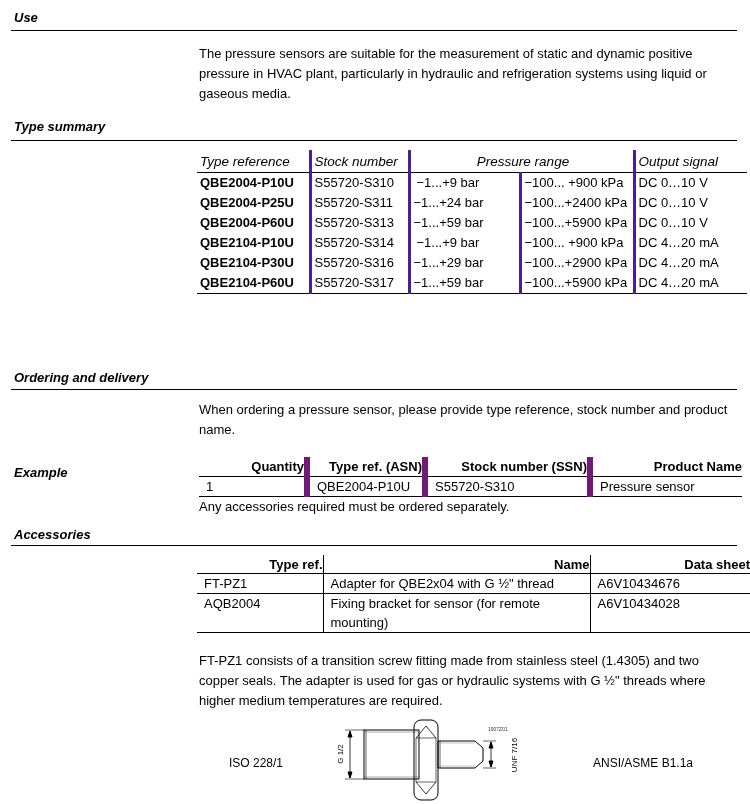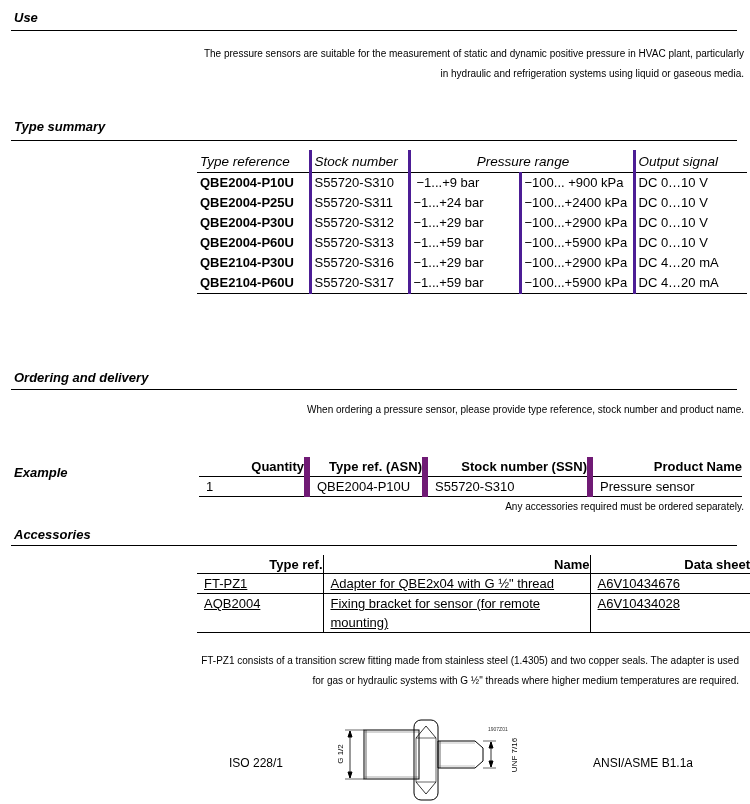--- a/index.html
+++ b/index.html
@@ -1,21 +1,21 @@
 <!DOCTYPE html>
 <html><head>
 <meta charset="utf-8">
 <style>
   html, body { margin:0; padding:0; background:#ffffff; }
   body { width:750px; height:804px; position:relative; overflow:hidden;
          font-family:"Liberation Sans", sans-serif; color:#000; font-size:13px; }
   .abs { position:absolute; }
   .sec-title { position:absolute; left:14px; font-weight:bold; font-size:13px;font-style:italic; }
   .sec-rule { position:absolute; left:11px; width:726px; height:1px; background:#000; }
-  .para { position:absolute; left:199px; width:545px; font-size:10px; line-height:20px;text-align:right; }
+  .para { position:absolute; left:199px; width:545px; font-size:13px; line-height:20px; }
 
   
   table { border-collapse:collapse; position:absolute; font-size:13px; }
   #ts { left:197px; top:150px; width:550px; }
   #ts th { font-weight:normal; font-style:italic; text-align:left; padding:0 0 0 3px; height:22px; font-size:13.5px; }
   #ts th.c { text-align:center; }
   #ts td { padding:0 0 0 3px; height:20px; white-space:nowrap; line-height:20px; }
   #ts td.b { font-weight:bold; }
   #ts .vl { border-left:3px solid #4c1d95; }
   #ts thead tr { border-bottom:1px solid #000; }
@@ -26,21 +26,21 @@
   #ex { left:199px; top:457px; width:543px; }
   #ex th { font-weight:bold; text-align:right; height:19px; padding:0 0 0 7px; font-size:13px; }
   #ex td { padding:0 0 0 7px; height:19px; }
   #ex thead tr { border-bottom:1px solid #000; }
   #ex tbody tr { border-bottom:1px solid #000; }
   #ex .vl { border-left:6px solid #701a75; }
 
   
   #ac { left:197px; top:555px; width:553px; }
   #ac th { font-weight:bold; text-align:right; height:18px; padding:0 0 0 7px; font-size:13px; }
-  #ac td { padding:0 0 0 7px; vertical-align:top; line-height:19px;text-decoration:underline; }
+  #ac td { padding:0 0 0 7px; vertical-align:top; line-height:19px; }
   #ac thead tr { border-bottom:1px solid #000; }
   #ac tr.r1 { border-bottom:1px solid #000; }
   #ac tr.r2 { border-bottom:1px solid #000; }
   #ac .vl { border-left:1px solid #000; }
 
   .fig-label { position:absolute; font-size:12px; }
   .fig-code { position:absolute; font-size:5px; color:#333; }
 </style>
 </head>
 <body>
@@ -77,32 +77,32 @@
       <td class="vl">DC 0…10 V</td>
     </tr>
     <tr>
       <td class="b">QBE2004-P25U</td>
       <td class="vl">S55720-S311</td>
       <td class="vl">−1...+24 bar</td>
       <td class="vl">−100...+2400 kPa</td>
       <td class="vl">DC 0…10 V</td>
     </tr>
     <tr>
-      <td class="b">QBE2004-P30U</td>
-      <td class="vl">S55720-S312</td>
-      <td class="vl">−1...+29 bar</td>
-      <td class="vl">−100...+2900 kPa</td>
-      <td class="vl">DC 0…10 V</td>
-    </tr>
-    <tr>
       <td class="b">QBE2004-P60U</td>
       <td class="vl">S55720-S313</td>
       <td class="vl">−1...+59 bar</td>
       <td class="vl">−100...+5900 kPa</td>
       <td class="vl">DC 0…10 V</td>
+    </tr>
+    <tr>
+      <td class="b">QBE2104-P10U</td>
+      <td class="vl">S55720-S314</td>
+      <td class="vl r3">−1...+9 bar</td>
+      <td class="vl">−100...  +900 kPa</td>
+      <td class="vl">DC 4…20 mA</td>
     </tr>
     <tr>
       <td class="b">QBE2104-P30U</td>
       <td class="vl">S55720-S316</td>
       <td class="vl">−1...+29 bar</td>
       <td class="vl">−100...+2900 kPa</td>
       <td class="vl">DC 4…20 mA</td>
     </tr>
     <tr class="last">
       <td class="b">QBE2104-P60U</td>

